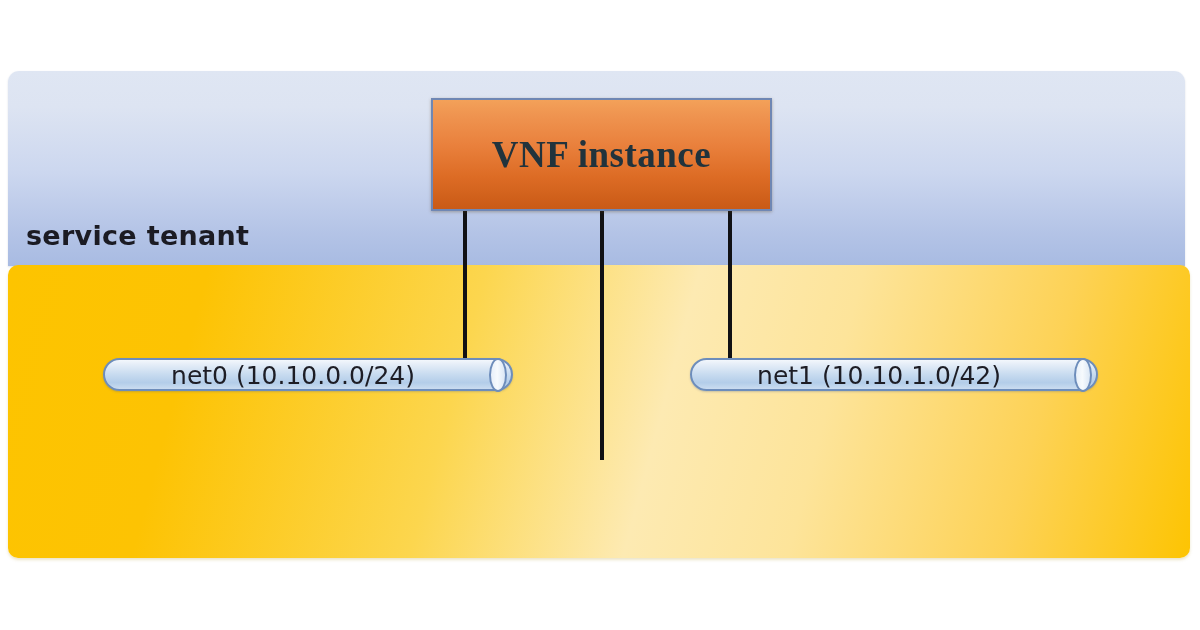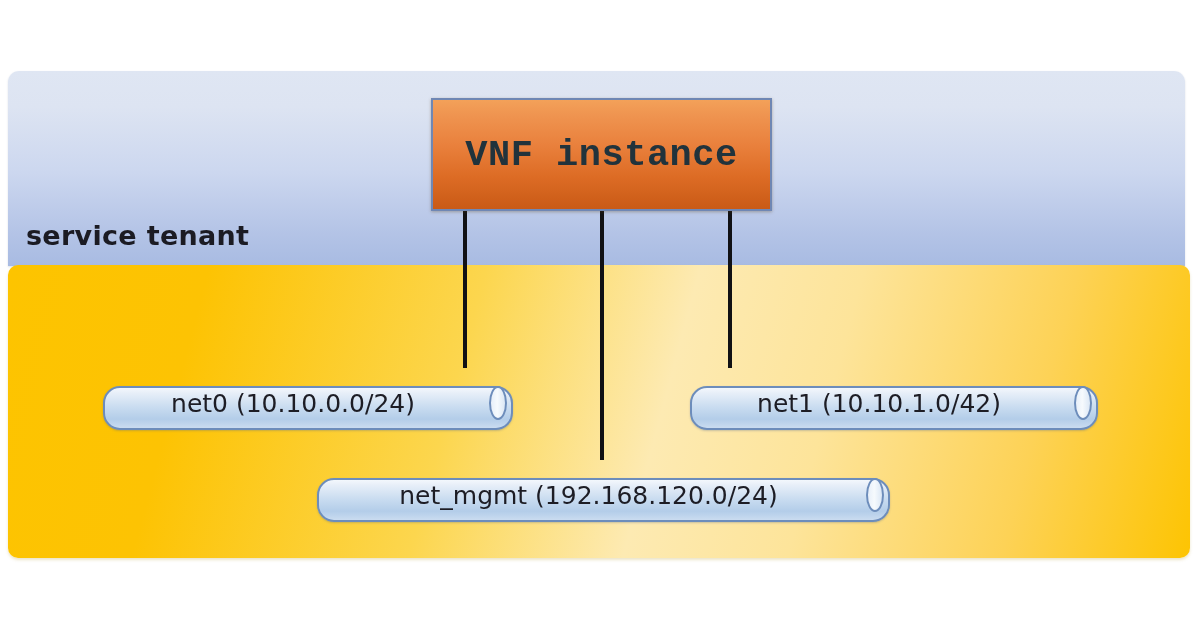--- a/index.html
+++ b/index.html
@@ -82,34 +82,33 @@
     height: 113px;
     box-sizing: border-box;
     border: 2px solid #6f87b4;
     background: linear-gradient(to bottom, #f3a159 0%, #ef9450 14%, #e9803c 42%, #dd6c25 70%, #c95a16 100%);
     display: flex;
     align-items: center;
     justify-content: center;
     box-shadow: 0 1px 3px rgba(90,60,20,0.35);
   }
   #vnf-label {
-    font-family: Liberation Mono, monospace;
+    font-family: Liberation Serif, serif;
     font-size: 37px;
     font-weight: 700;
     color: #21333c;
     letter-spacing: 0.5px;
     white-space: nowrap;
   }
 
   
   .cylinder {
     position: absolute;
-    height: 44px;
+    height: 33px;
     box-sizing: border-box;
-    margin-top: 28px;
   }
   .cyl-body {
     position: absolute;
     left: 0; top: 0;
     right: 0; bottom: 0;
     box-sizing: border-box;
     border: 2px solid #6d8dbb;
     border-radius: 17px / 17px;
     background: linear-gradient(to bottom, #f3f7fc 0%, #e6eef8 14%, #c9dcf0 48%, #b3cde9 78%, #cadcf0 100%);
     box-shadow: 0 1px 2px rgba(80,100,140,0.30);
@@ -181,19 +180,14 @@
     <div class="cyl-cap"></div>
     <div class="cyl-text">net0 (10.10.0.0/24)</div>
   </div>
 
   <div class="cylinder" id="net1-cylinder">
     <div class="cyl-body"></div>
     <div class="cyl-cap"></div>
     <div class="cyl-text">net1 (10.10.1.0/42)</div>
   </div>
 
-  <div class="cylinder" id="netmgmt-cylinder">
-    <div class="cyl-body"></div>
-    <div class="cyl-cap"></div>
-    <div class="cyl-text">net_mgmt (192.168.120.0/24)</div>
-  </div>
 
 </div>
 
 </body></html>

